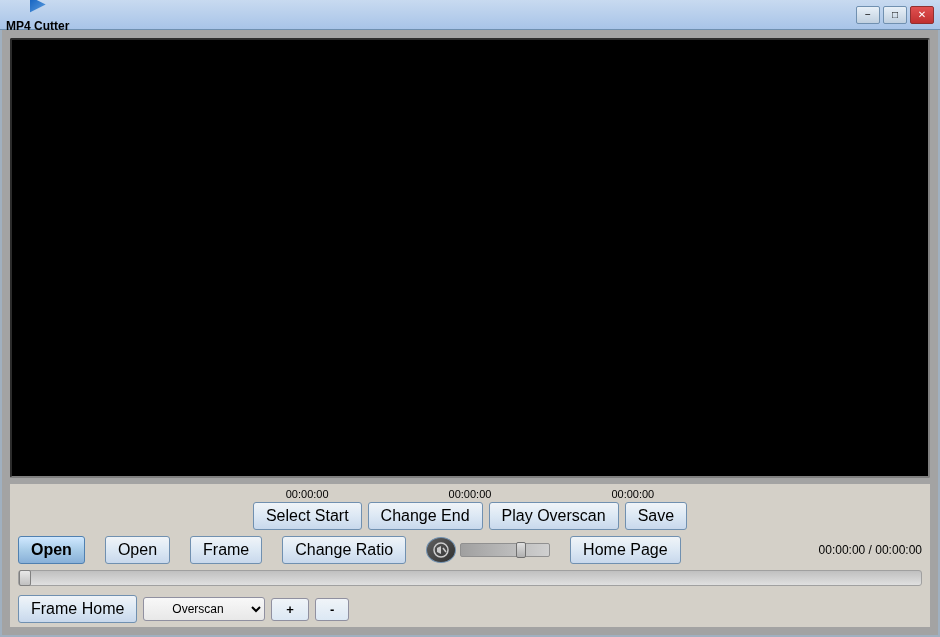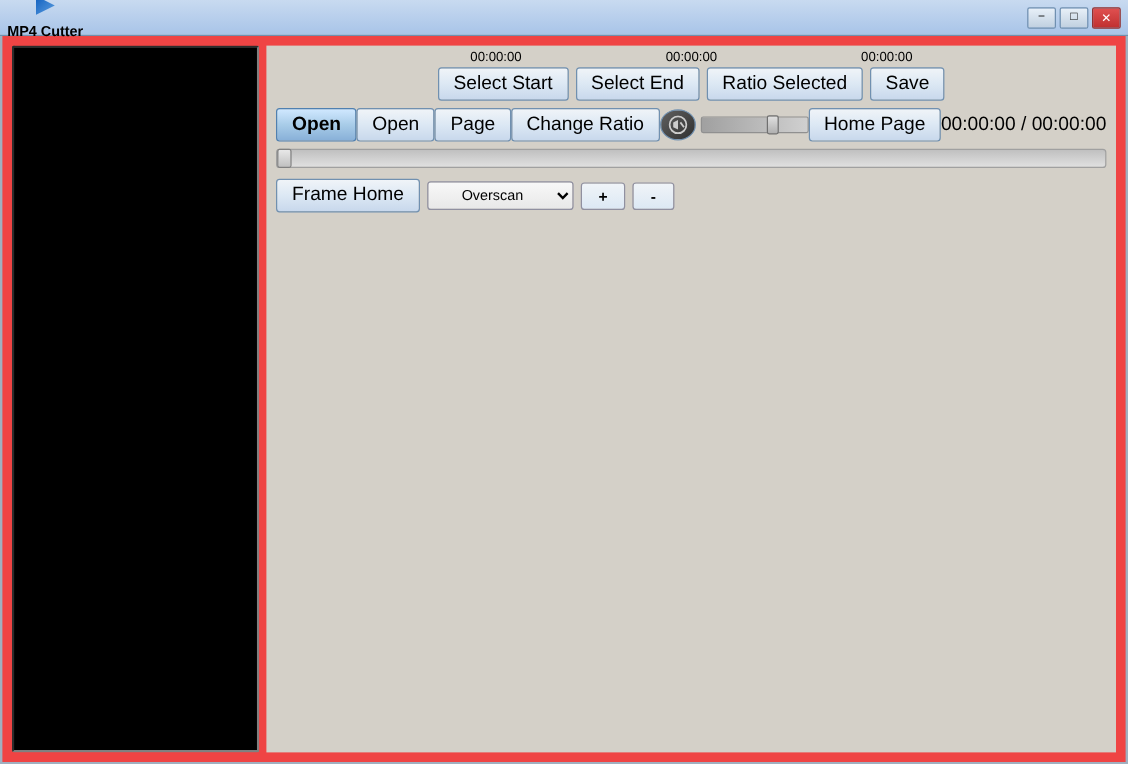--- a/index.html
+++ b/index.html
@@ -57,26 +57,26 @@
       background: linear-gradient(to bottom, #e8f0f8, #c0d0e0);
     }
     .titlebar-btn.close {
       background: linear-gradient(to bottom, #e05050, #c03030);
       color: white;
       border-color: #903030;
     }
 
     
     .main-window {
-      background: #ef4444;
+      background: #a3a3a3;
       border: 2px solid #a0b0c0;
       border-top: none;
       height: calc(637px - 30px);
       display: flex;
-      flex-direction: row;
+      flex-direction: column;
       padding: 8px;
       gap: 6px;
     }
 
     
     .video-area {
       background: #000;
       flex: 1;
       border: 2px inset #808080;
       border-radius: 2px;
@@ -106,28 +106,28 @@
       display: flex;
       justify-content: center;
       gap: 6px;
       margin-bottom: 6px;
     }
 
     
     .button-row2 {
       display: flex;
       align-items: center;
-      gap: 0;
+      gap: 20px;
       margin-bottom: 4px;
       padding: 0 8px;
     }
 
     .time-display {
       margin-left: auto;
-      font-size: 16px;
+      font-size: 12px;
       color: #000;
       white-space: nowrap;
     }
 
     
     .slider-row {
       padding: 2px 8px;
       margin-bottom: 4px;
     }
     .main-slider {
@@ -257,29 +257,29 @@
   <div class="controls-section">
 
     <div class="time-row">
       <span class="time-label">00:00:00</span>
       <span class="time-label">00:00:00</span>
       <span class="time-label">00:00:00</span>
     </div>
 
     <div class="button-row1">
       <button class="btn">Select Start</button>
-      <button class="btn">Select End</button>
-      <button class="btn">Ratio Selected</button>
+      <button class="btn">Change End</button>
+      <button class="btn">Play Overscan</button>
       <button class="btn">Save</button>
     </div>
 
     <div class="button-row2">
       <button class="btn btn-open">Open</button>
       <button class="btn">Open</button>
-      <button class="btn">Page</button>
+      <button class="btn">Frame</button>
       <button class="btn">Change Ratio</button>
 
       <div class="volume-area">
         <div class="volume-btn">
           <svg width="16" height="16" viewBox="0 0 16 16">
             <circle cx="8" cy="8" r="7" fill="none" stroke="#ccc" stroke-width="1.5"></circle>
             <polygon points="4,6 8,4 8,12 4,10" fill="#ccc"></polygon>
             <line x1="10" y1="6" x2="13" y2="10" stroke="#ccc" stroke-width="1.5"></line>
           </svg>
         </div>

